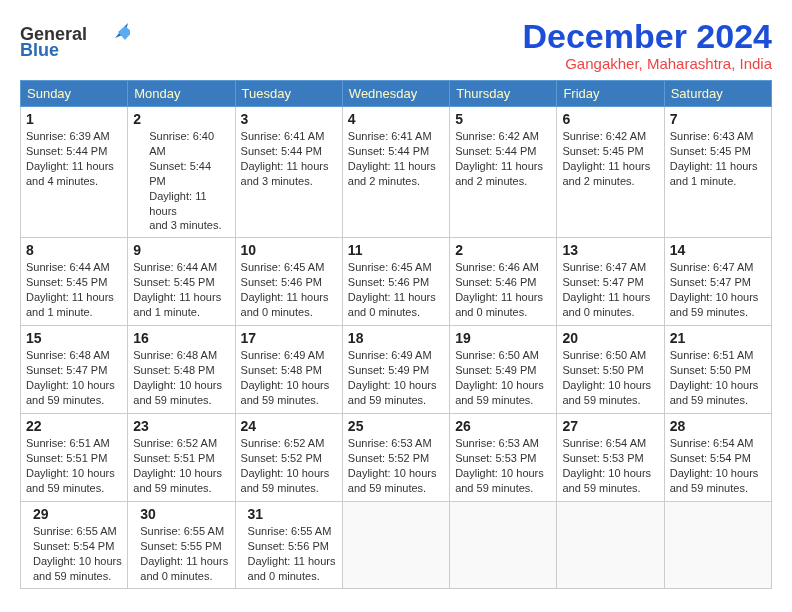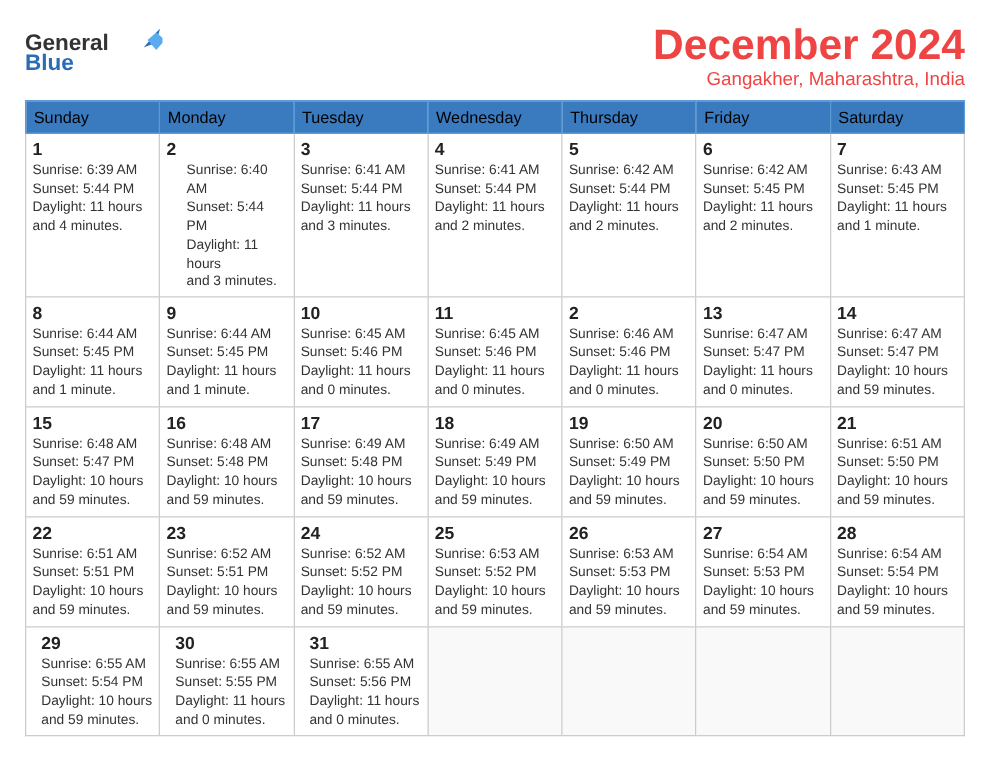--- a/index.html
+++ b/index.html
@@ -27,36 +27,36 @@
       display: flex;
       flex-direction: column;
       align-items: flex-start;
     }
     .title-block {
       text-align: right;
     }
     .month-title {
       font-size: 34px;
       font-weight: bold;
-      color: #ef4444;
+      color: #1d4ed8;
       line-height: 1.1;
     }
     .location {
       font-size: 15px;
       color: #ef4444;
     }
     .calendar {
       width: 100%;
       border-collapse: collapse;
       flex: 1;
       font-size: 10.5px;
     }
     .calendar th {
       background-color: #3a7abf;
-      color: #000000;
+      color: #fef9c3;
       text-align: left;
       padding: 5px 6px;
       font-size: 13px;
       font-weight: normal;
       border: 1px solid #5a9ad5;
     }
     .calendar td {
       border: 1px solid #ccc;
       vertical-align: top;
       padding: 4px 5px;

